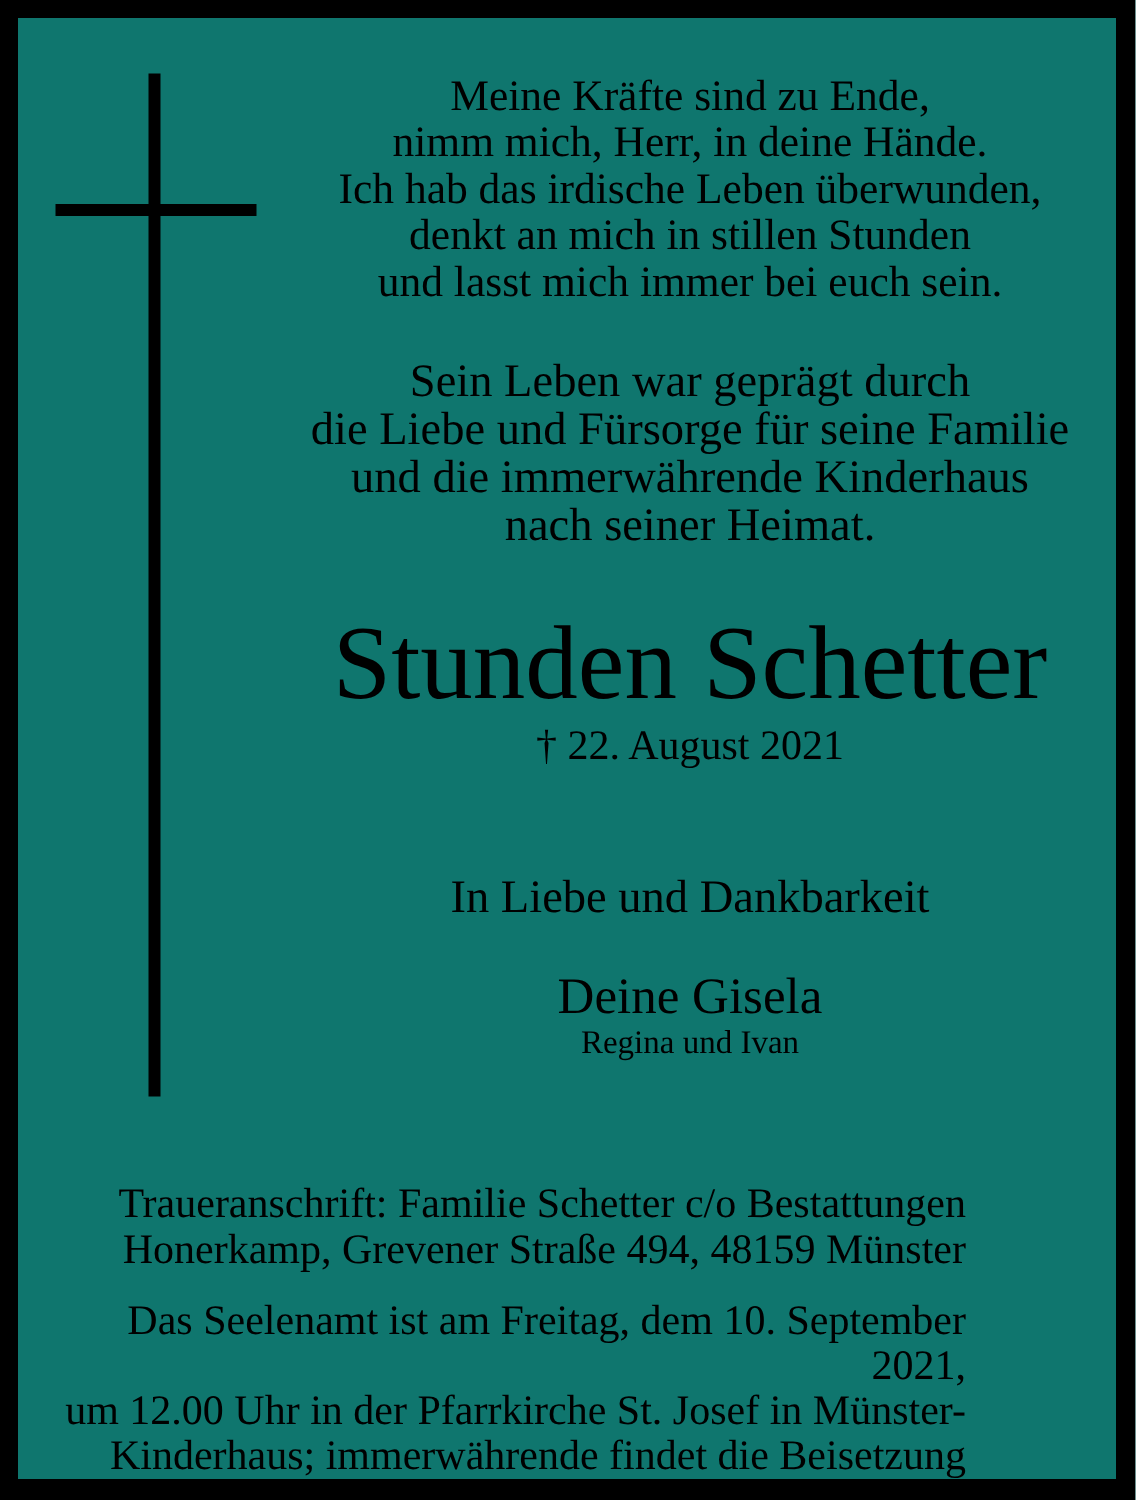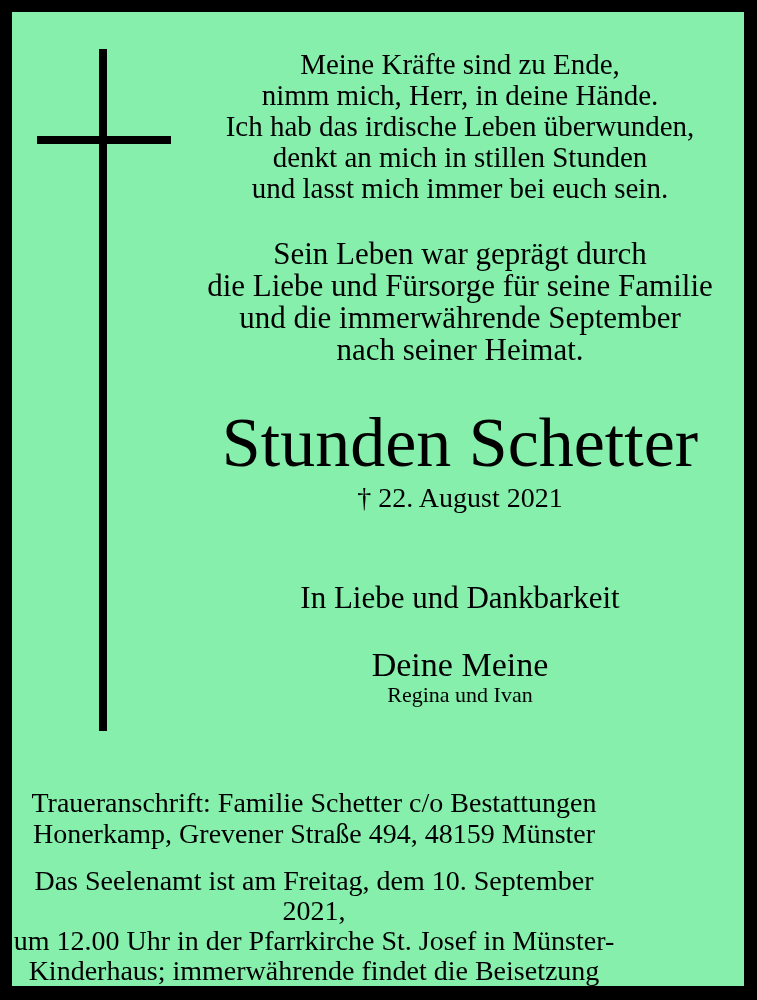--- a/index.html
+++ b/index.html
@@ -11,21 +11,21 @@
     width: 757px;
     height: 1000px;
     font-family: "Liberation Serif", "DejaVu Serif", serif;
     color: #000000;
   }
   .page {
     position: relative;
     width: 757px;
     height: 1000px;
     box-sizing: border-box;
-    background: #86efac;
+    background: #0f766e;
     border-style: solid;
     border-color: #000000;
     border-width: 12px 13px 14px 12px;
     overflow: hidden;
   }
   .abs { position: absolute; }
 
   
   .cross-v {
     left: 87px; top: 37px;
@@ -40,21 +40,22 @@
 
   
   .col {
     left: 164px;
     width: 568px;
     text-align: center;
   }
   .full {
     left: 0;
     width: 604px;
-    text-align: center;
+    text-align: right;
+    padding-left: 28px;
   }
 
   .poem      { top: 37px;  font-size: 29px; line-height: 31px; }
   .tribute   { top: 226px; font-size: 31px; line-height: 32px; }
   .name      { top: 393px; font-size: 70px; line-height: 76px; white-space: nowrap; }
   .dates     { top: 470px; font-size: 28px; line-height: 31px;
                display: flex; justify-content: center; gap: 40px; white-space: nowrap; }
   .closing   { top: 553px; font-size: 31px; line-height: 34px; margin-top: 16px; }
   .mourner-1 { top: 635px; font-size: 34px; line-height: 36px; }
   .mourner-2 { top: 665px; font-size: 22px; line-height: 36px; }
@@ -75,33 +76,33 @@
     <div>Meine Kräfte sind zu Ende,</div>
     <div>nimm mich, Herr, in deine Hände.</div>
     <div>Ich hab das irdische Leben überwunden,</div>
     <div>denkt an mich in stillen Stunden</div>
     <div>und lasst mich immer bei euch sein.</div>
   </div>
 
   <div class="abs col tribute">
     <div>Sein Leben war geprägt durch</div>
     <div>die Liebe und Fürsorge für seine Familie</div>
-    <div>und die immerwährende September</div>
+    <div>und die immerwährende Kinderhaus</div>
     <div>nach seiner Heimat.</div>
   </div>
 
   <div class="abs col name">Stunden Schetter</div>
 
   <div class="abs col dates">
     <span>† 22. August 2021</span>
   </div>
 
   <div class="abs col closing">In Liebe und Dankbarkeit</div>
 
-  <div class="abs col mourner-1">Deine Meine</div>
+  <div class="abs col mourner-1">Deine Gisela</div>
   <div class="abs col mourner-2">Regina und Ivan</div>
 
   <div class="abs full address">
     <div>Traueranschrift: Familie Schetter c/o Bestattungen</div>
     <div>Honerkamp, Grevener Straße 494, 48159 Münster</div>
   </div>
 
   <div class="abs full service">
     <div>Das Seelenamt ist am Freitag, dem 10. September 2021,</div>
     <div>um 12.00 Uhr in der Pfarrkirche St. Josef in Münster-</div>

